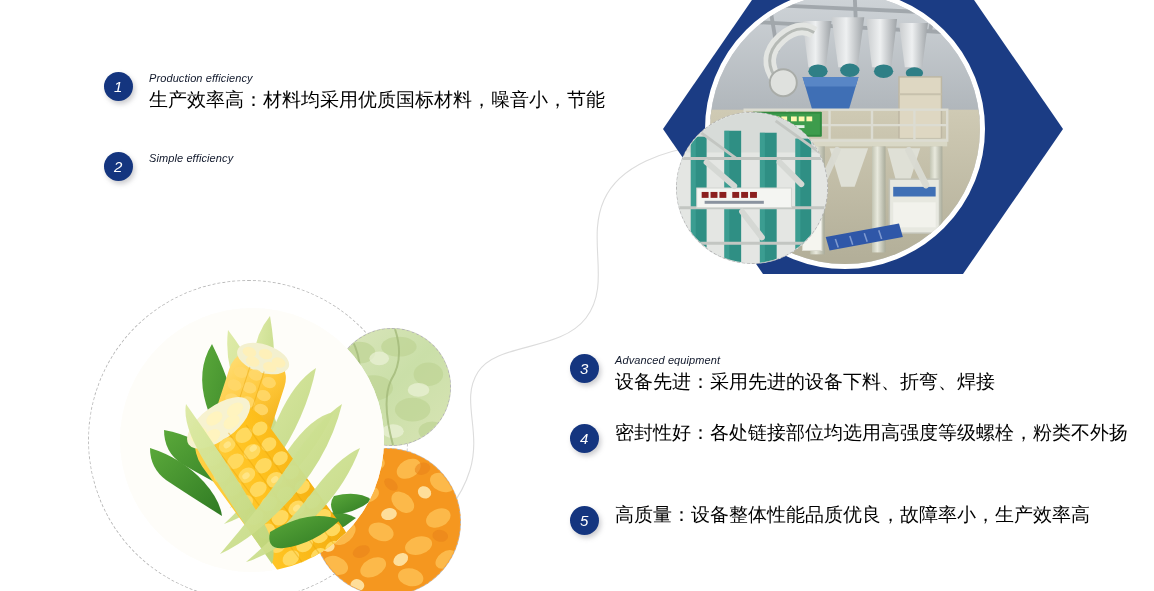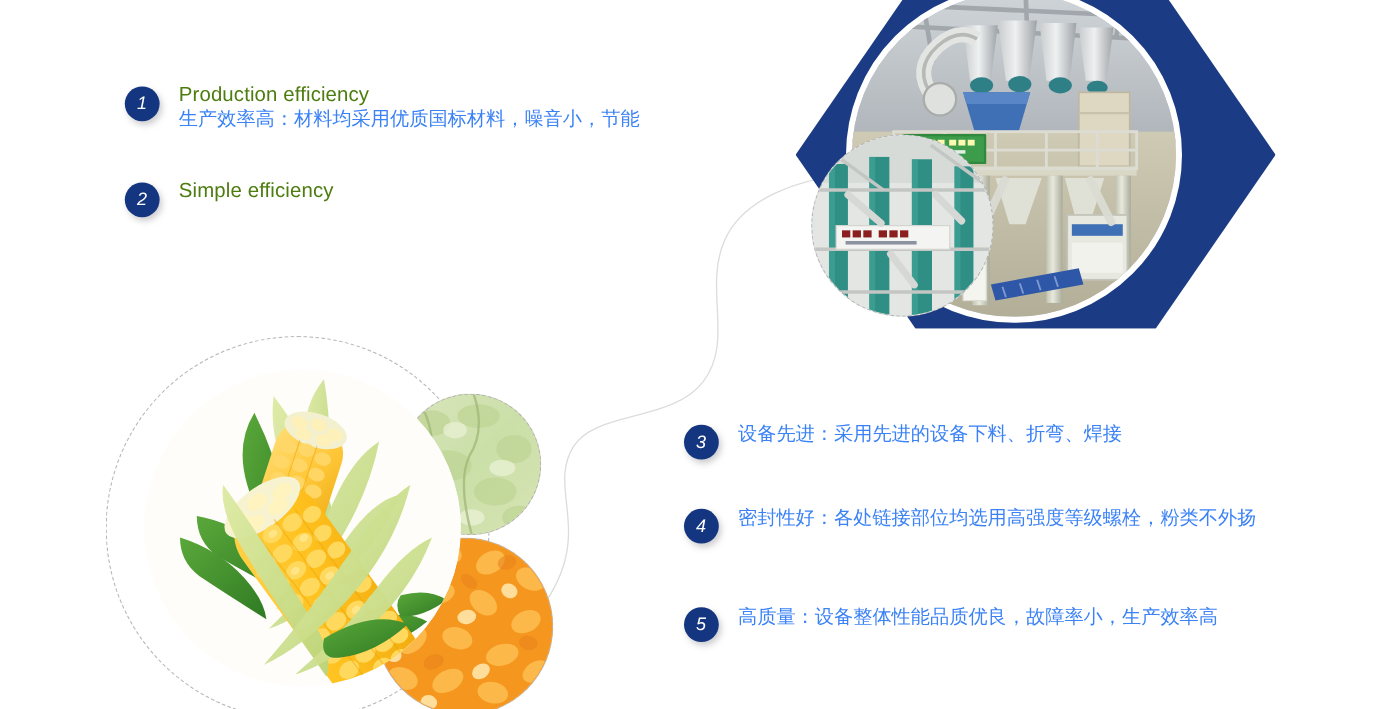--- a/index.html
+++ b/index.html
@@ -22,25 +22,25 @@
     background:#14357f;
     flex:0 0 29px;
     display:flex;align-items:center;justify-content:center;
     color:#ffffff;font-style:italic;font-size:15px;font-weight:500;
     box-shadow:2px 3px 5px rgba(120,120,130,.38);
     line-height:1;
     letter-spacing:.5px;
   }
   .ftext{margin-left:16px;margin-top:-3px;}
   .fhead{
-    color:#4d7c0f;font-size:17px;line-height:19px;
-    white-space:nowrap;font-weight:400;letter-spacing:.1px;
+    color:#0f172a;font-size:11px;line-height:19px;
+    white-space:nowrap;font-weight:400;letter-spacing:.1px;font-style:italic;
   }
   .fdesc{
-    color:#3b82f6;font-size:16px;line-height:22px;
+    color:#000000;font-size:19px;line-height:22px;
     white-space:nowrap;margin-top:1px;
   }
 
   .f1{left:104px;top:72px;}
   .f2{left:104px;top:152px;}
   .f3{left:570px;top:354px;}
   .f4{left:570px;top:424px;}
   .f5{left:570px;top:506px;}
 
   
@@ -502,20 +502,21 @@
   <div class="feature f2">
     <div class="badge">2</div>
     <div class="ftext">
       <div class="fhead">Simple efficiency</div>
     </div>
   </div>
 
   <div class="feature f3">
     <div class="badge">3</div>
     <div class="ftext">
+      <div class="fhead">Advanced equipment</div>
       <div class="fdesc">设备先进：采用先进的设备下料、折弯、焊接</div>
     </div>
   </div>
 
   <div class="feature f4">
     <div class="badge">4</div>
     <div class="ftext">
       <div class="fdesc">密封性好：各处链接部位均选用高强度等级螺栓，粉类不外扬</div>
     </div>
   </div>

